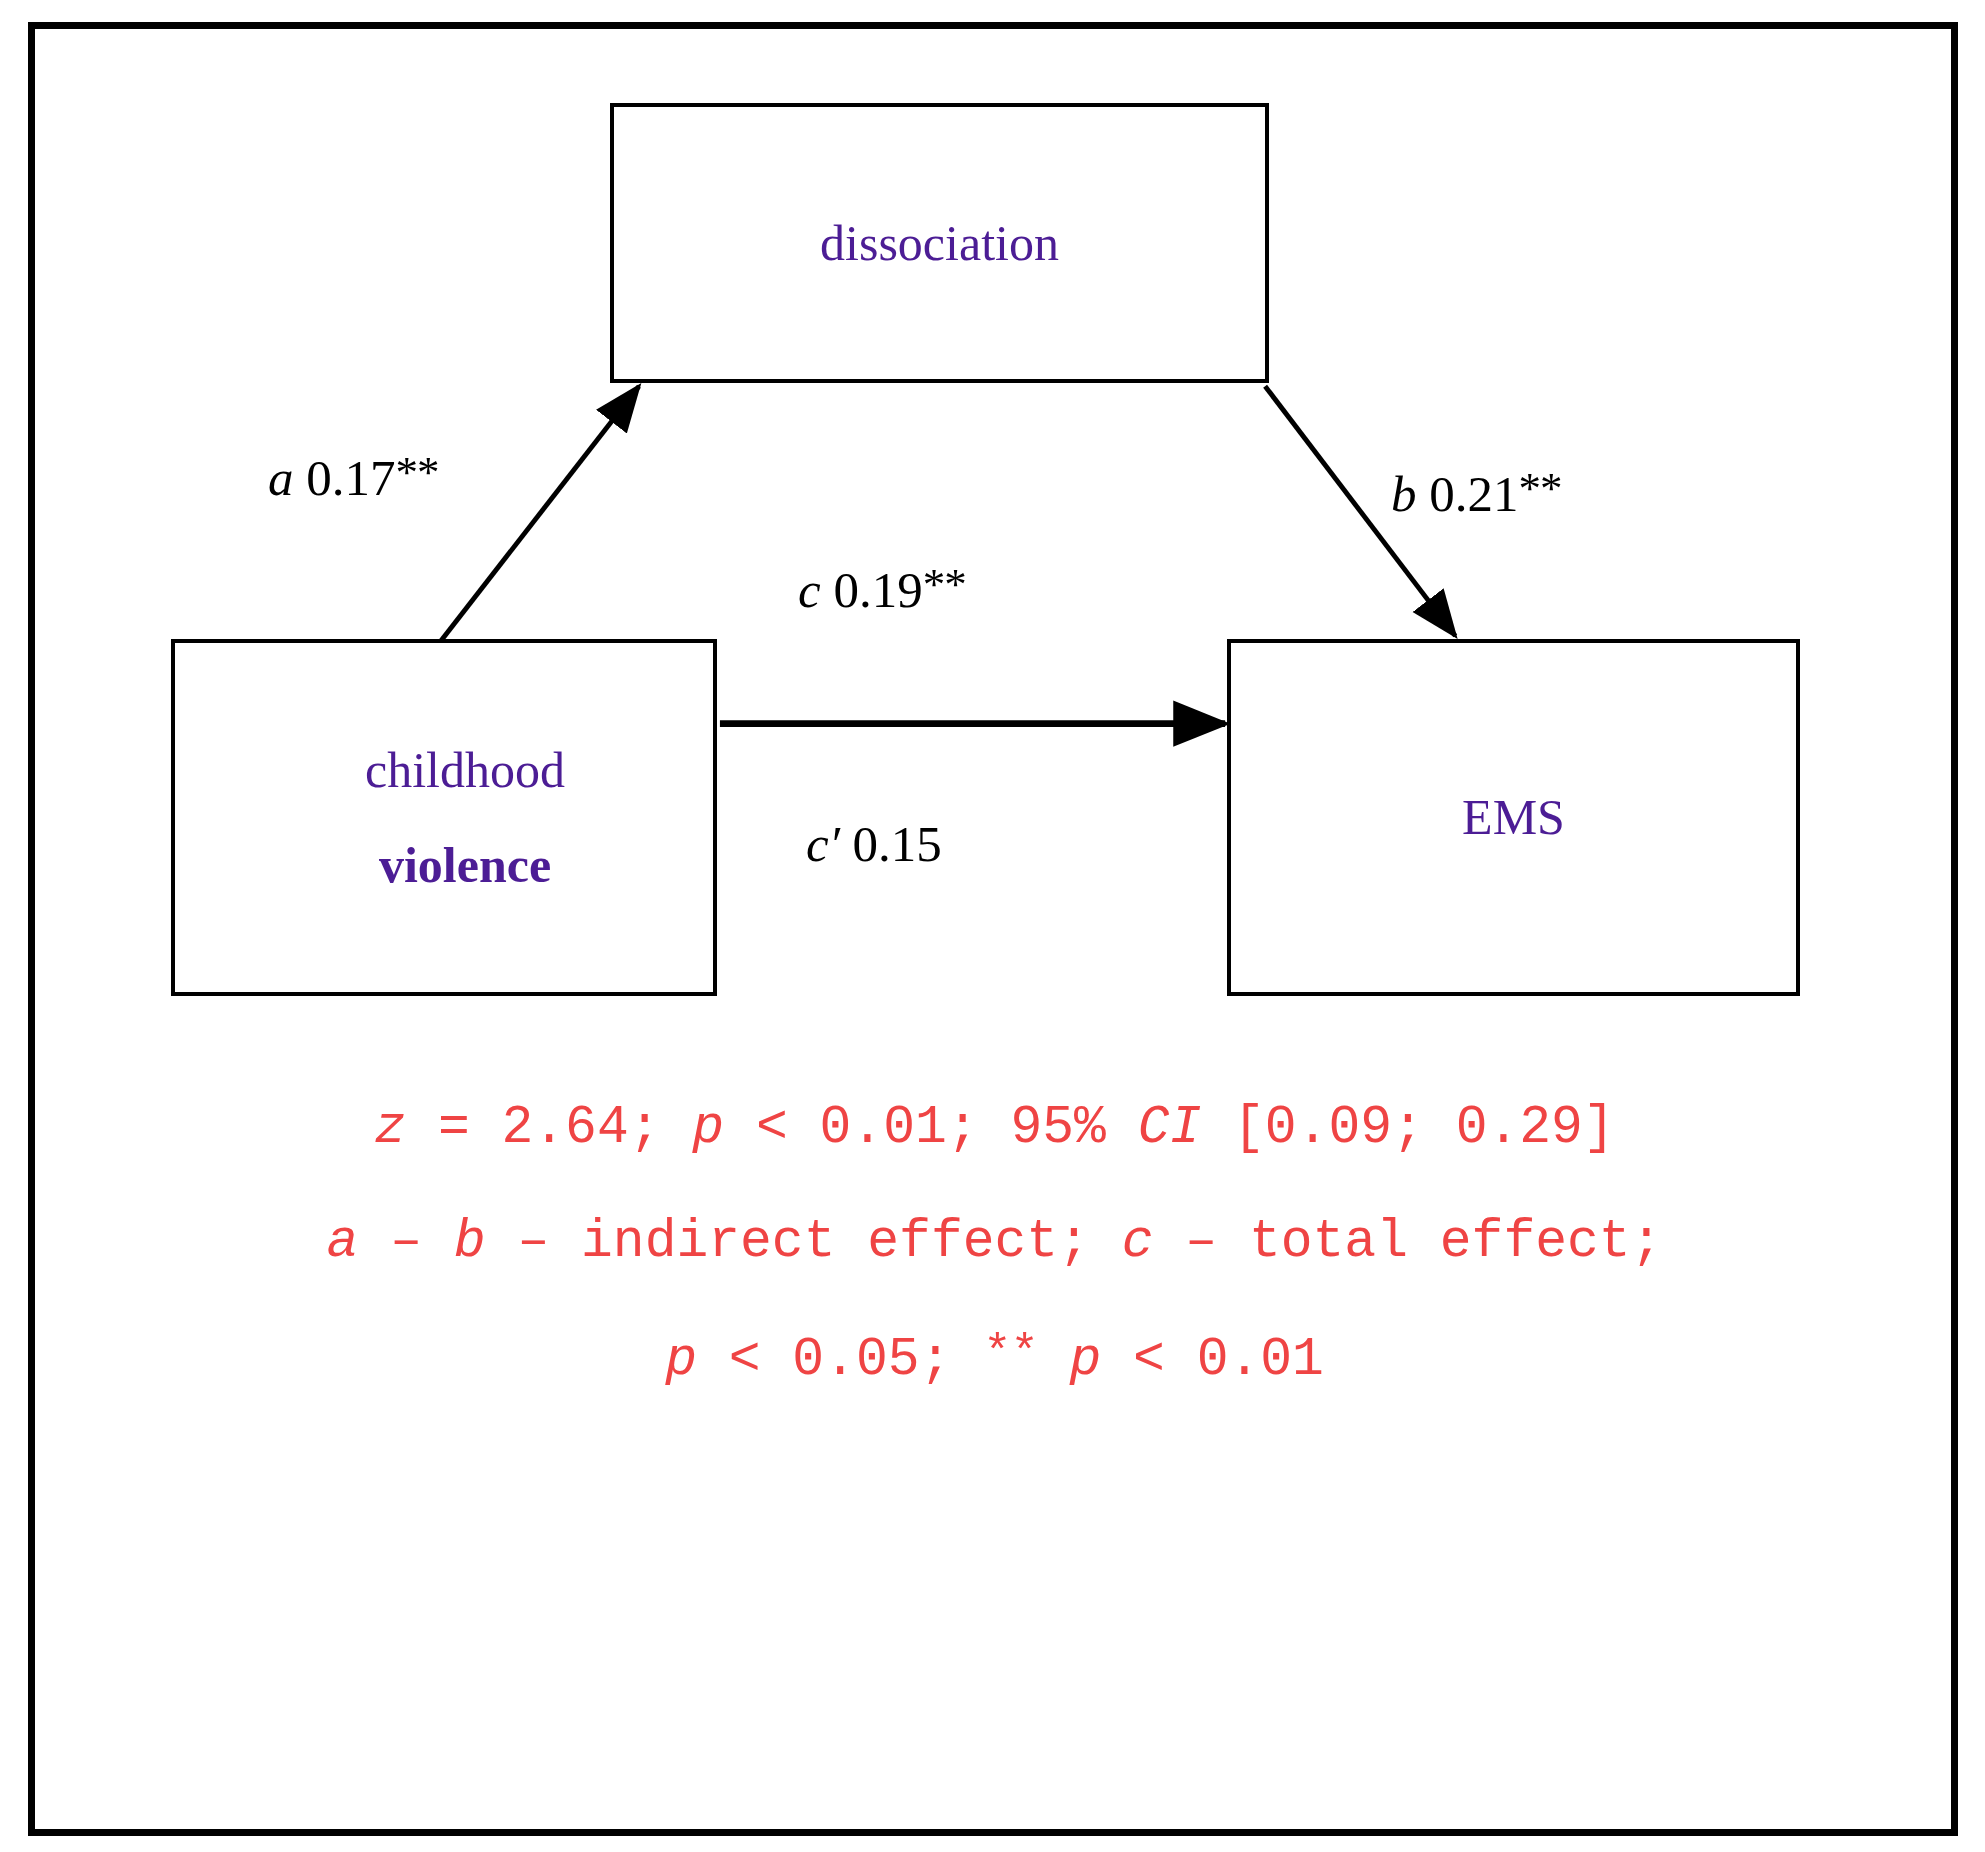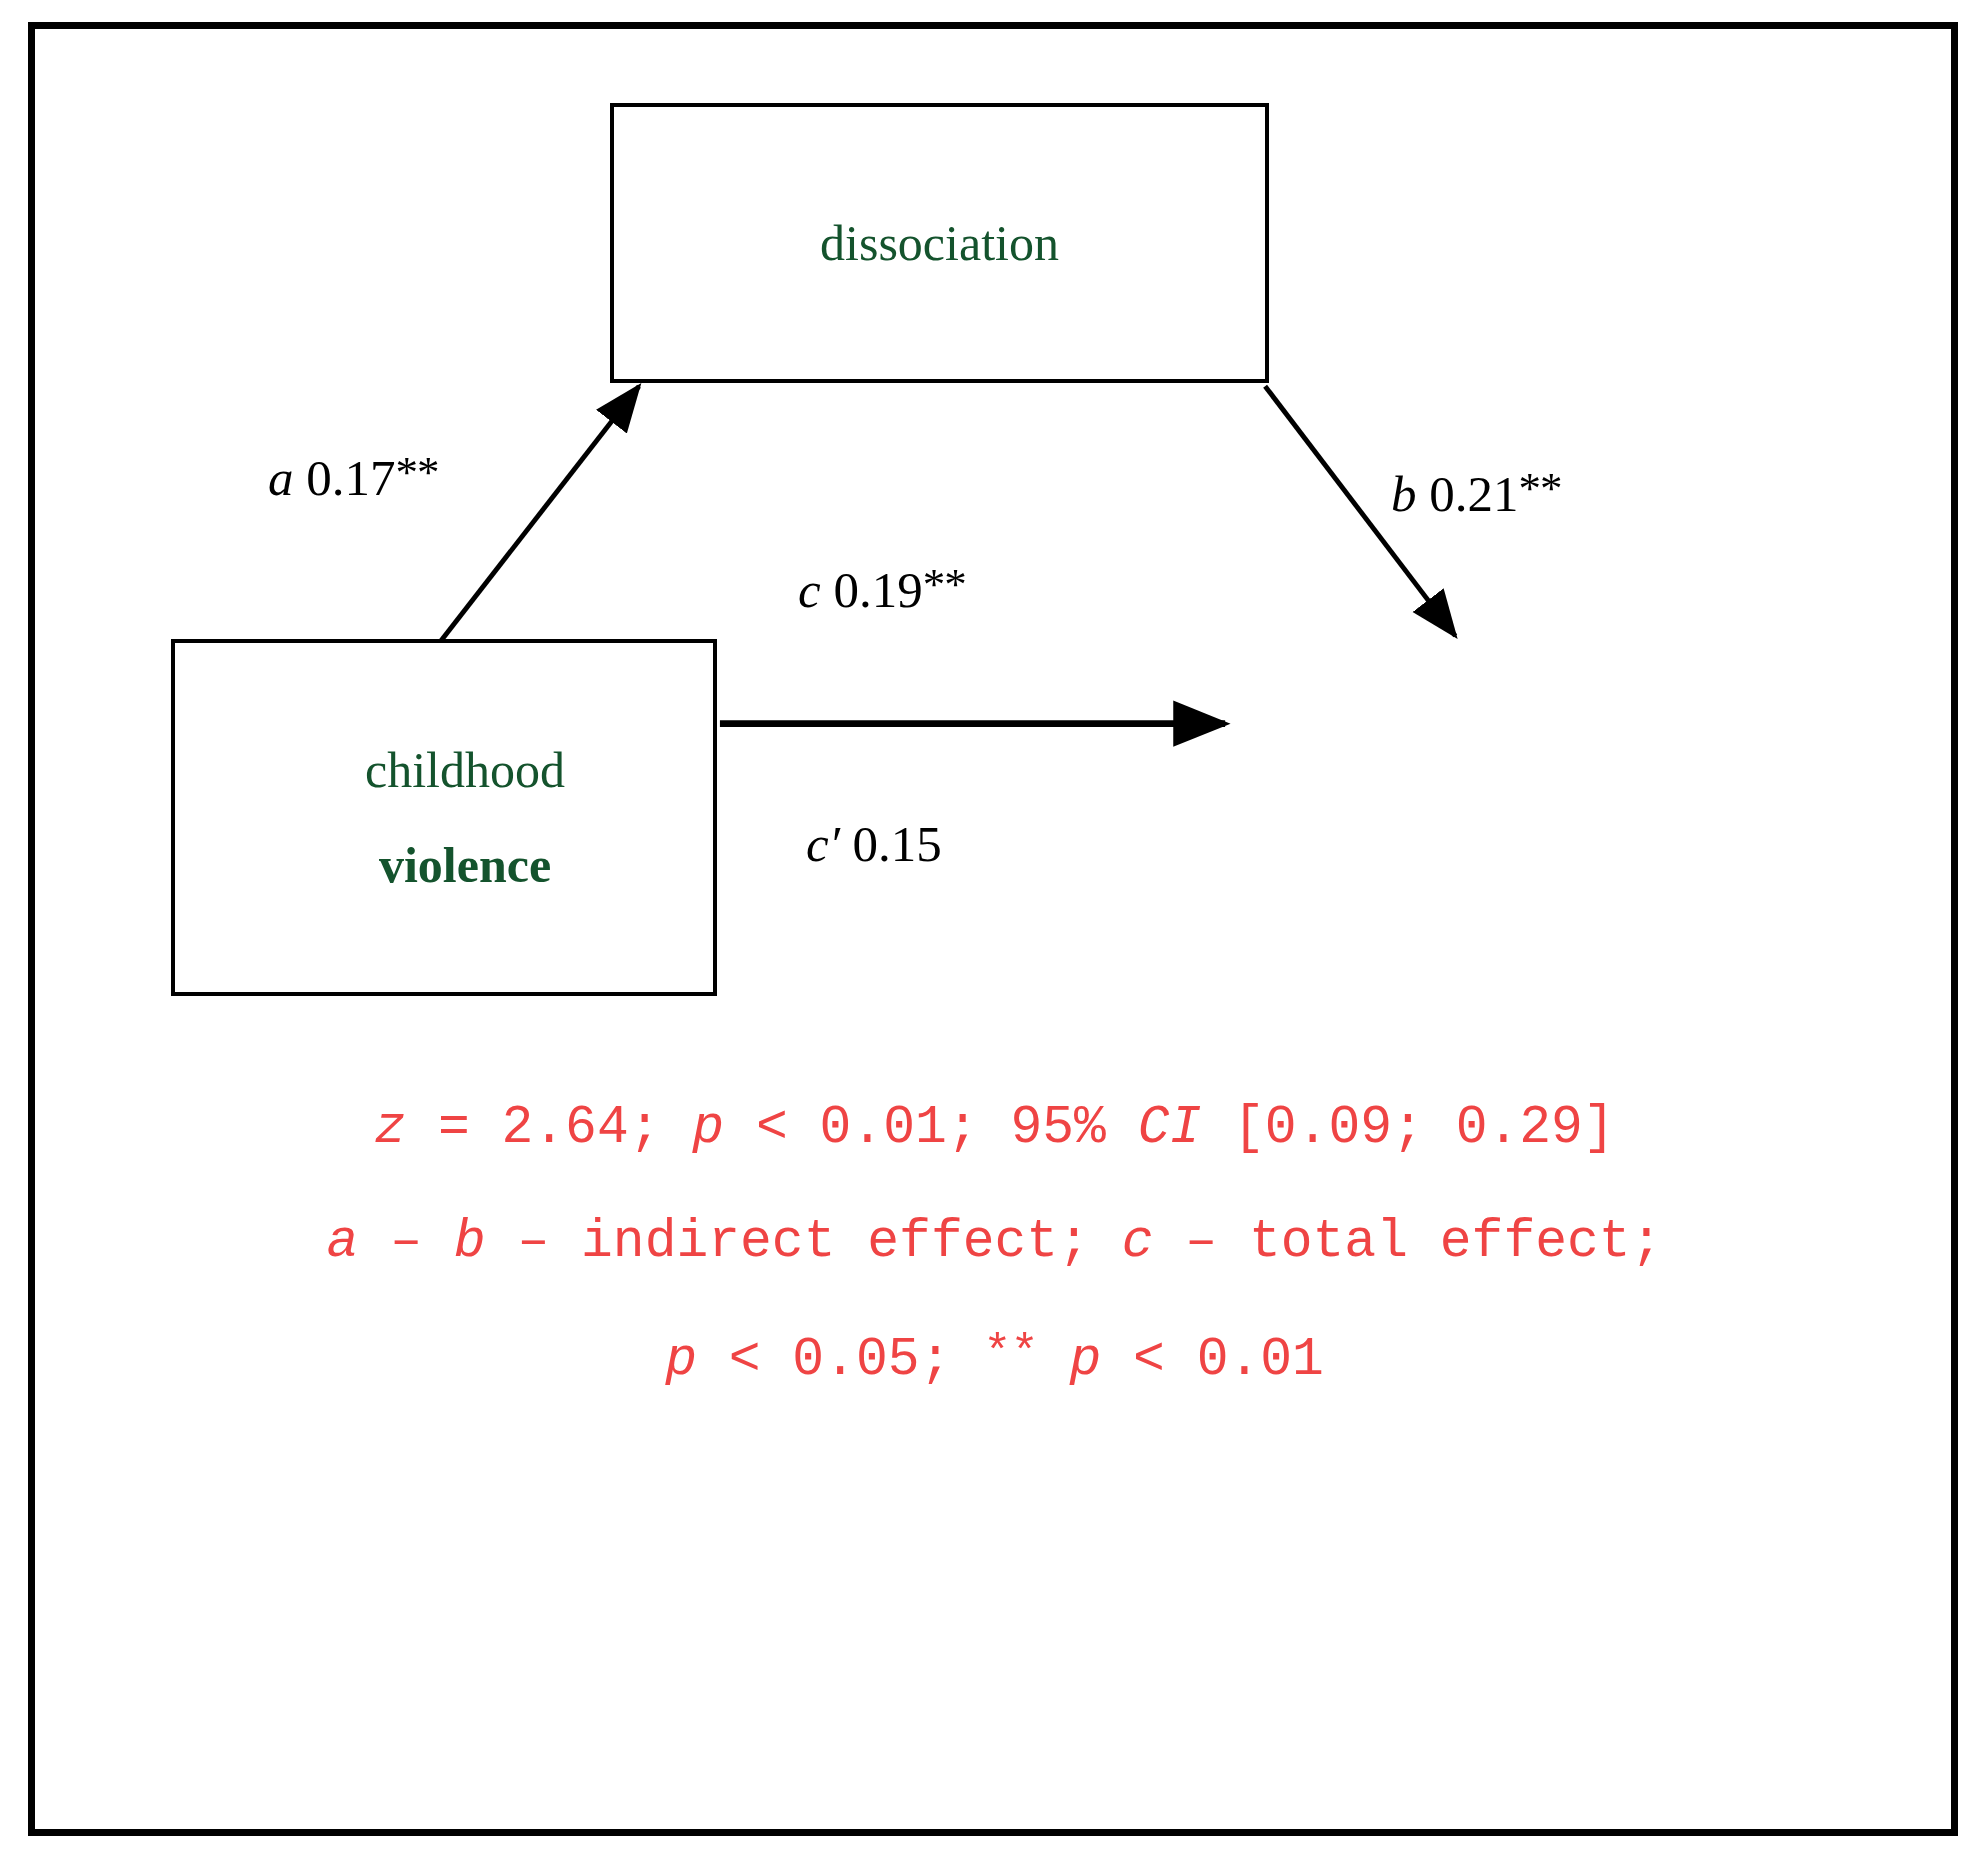--- a/index.html
+++ b/index.html
@@ -53,21 +53,21 @@
     display: flex;
     flex-direction: column;
     align-items: center;
     justify-content: center;
     text-align: center;
   }
   .node-label {
     font-size: 50px;
     line-height: 1.05;
     font-family: "Liberation Serif", "DejaVu Serif", serif;
-    color: #14532d;
+    color: #4c1d95;
     white-space: nowrap;
   }
   .node-label.second-line {
     margin-top: 42px;
     font-weight: bold;
   }
 
   #box-dissociation {
     left: 610px;
     top: 103px;
@@ -157,20 +157,23 @@
 
   <div class="node-box" id="box-dissociation">
     <span class="node-label">dissociation</span>
   </div>
 
   <div class="node-box" id="box-childhood-violence">
     <span class="node-label">childhood</span>
     <span class="node-label second-line">violence</span>
   </div>
 
+  <div class="node-box" id="box-ems">
+    <span class="node-label">EMS</span>
+  </div>
 
   <div class="path-label" id="label-path-a">
     <i>a</i><span>&nbsp;</span><span>0.17</span><span class="stars">**</span>
   </div>
 
   <div class="path-label" id="label-path-b">
     <i>b</i><span>&nbsp;</span><span>0.21</span><span class="stars">**</span>
   </div>
 
   <div class="path-label" id="label-path-c">

